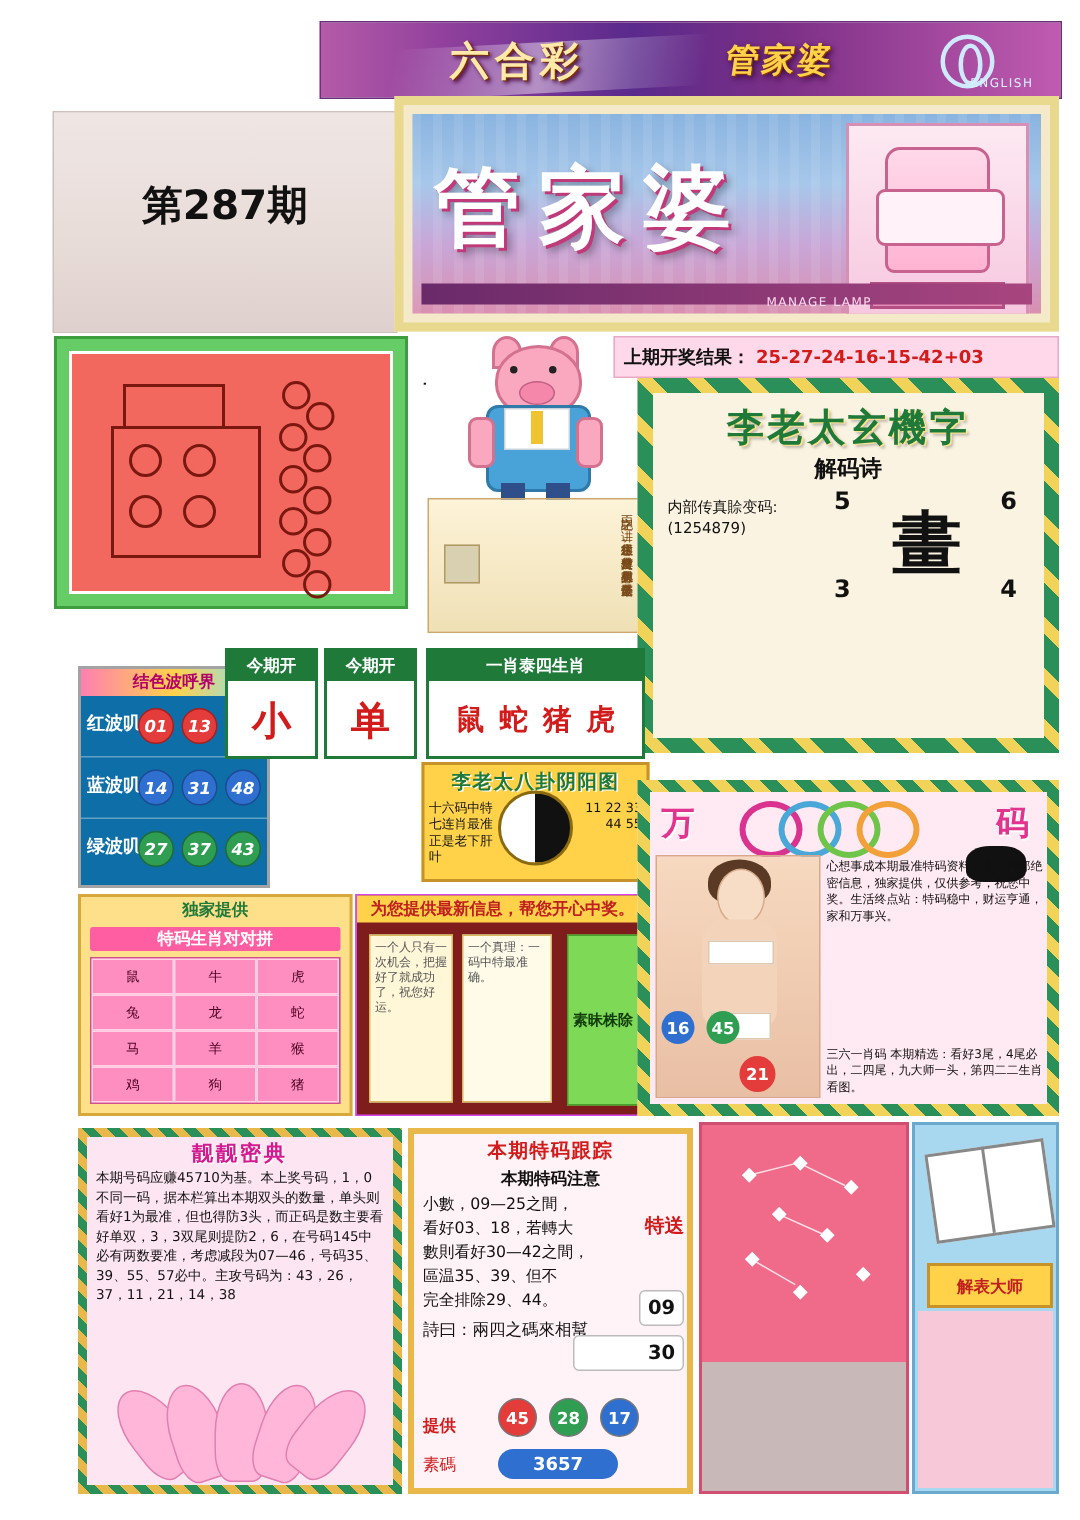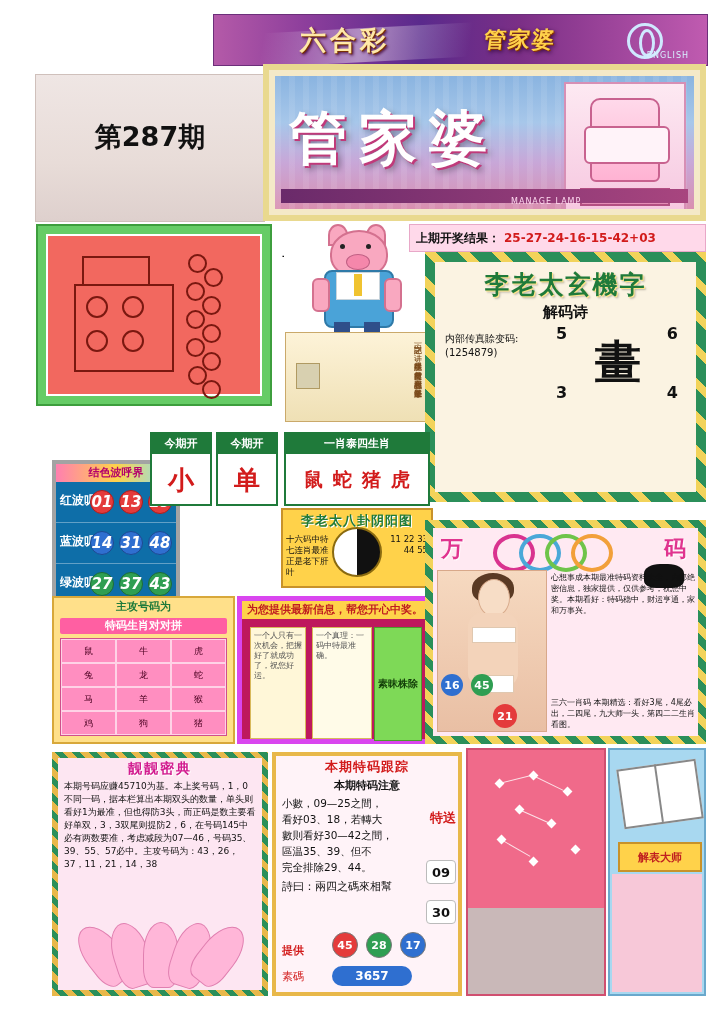--- a/index.html
+++ b/index.html
@@ -218,35 +218,35 @@
     position:absolute;left:50%;top:50%;transform:translate(-50%,-50%);
     font-size:46px;font-weight:bold;color:#111;
   }
   .mystic .poem{
     position:absolute;left:10px;right:10px;top:148px;
     font-size:10.5px;color:#111;line-height:15px;text-align:left;
   }
 
   
   .wave{
-    position:absolute;left:52px;top:460px;width:128px;height:148px;
+    position:absolute;left:52px;top:444px;width:128px;height:148px;
     background:#0e6ea8;
-    border:4px solid #a3a3a3;
+    border:2px solid #a3a3a3;
     box-sizing:border-box;
   }
   .wave .hdr{
     height:18px;background:linear-gradient(90deg,#ff7fb0,#ffd24a,#7fe0ff);
     font-size:11px;font-weight:bold;color:#b3006b;text-align:center;line-height:18px;
   }
   .wave .row{height:40px;position:relative;border-bottom:1px solid rgba(255,255,255,.35);}
   .wave .row .nm{position:absolute;left:4px;top:10px;font-size:12px;font-weight:bold;color:#ffffff;}
   .wave .row .balls{position:absolute;right:4px;top:8px;display:flex;gap:5px;}
   .ball{
     width:22px;height:22px;border-radius:50%;background:#fff;color:#111;
-    font-size:15px;font-weight:bold;display:flex;align-items:center;justify-content:center;
+    font-size:11px;font-weight:bold;display:flex;align-items:center;justify-content:center;
     border:1px solid #999;
     text-align:right;
   }
   .ball.red{background:#e43b3b;color:#fff;border-color:#a81f1f;}
   .ball.blue{background:#2f6fd0;color:#fff;border-color:#1d4a91;}
   .ball.green{background:#2f9e52;color:#fff;border-color:#1d6b37;}
 
   
   .cur{
     position:absolute;left:150px;top:432px;width:130px;height:74px;
@@ -305,21 +305,21 @@
   }
   .lifepanel .grid{
     margin:4px 6px;height:96px;background:#ff8ec0;border:1px solid #d04f8c;
     display:grid;grid-template-columns:repeat(3,1fr);grid-template-rows:repeat(4,1fr);
     font-size:9px;color:#4a0020;
   }
   .lifepanel .grid div{border:1px solid rgba(255,255,255,.6);display:flex;align-items:center;justify-content:center;}
 
   .promo{
     position:absolute;left:237px;top:596px;width:196px;height:148px;
-    background:#be185d;border:5px solid #d946ef;box-sizing:border-box;font-size:9px;color:#333;
+    background:#7f1d1d;border:1px solid #d946ef;box-sizing:border-box;font-size:9px;color:#333;
   }
   .promo .t{
     height:18px;background:#ffd24a;color:#c02020;font-size:11px;font-weight:bold;text-align:center;line-height:18px;
   }
   .promo .yellowbox{
     position:absolute;left:8px;top:26px;width:56px;height:112px;background:#fff7d8;border:1px solid #d8b85a;
     font-size:8px;color:#555;padding:3px;box-sizing:border-box;line-height:10px;
   }
   .promo .centerbox{
     position:absolute;left:70px;top:26px;width:60px;height:112px;background:#fffbe8;border:1px solid #d8b85a;
@@ -414,21 +414,21 @@
   .special .body{font-size:10.5px;color:#111;line-height:16px;padding:2px 6px;}
   .special .sidebadge{
     position:absolute;right:2px;top:54px;width:26px;
     font-size:13px;font-weight:bold;color:#d21b1b;text-align:center;line-height:16px;
   }
   .special .sidenum{
     position:absolute;right:2px;width:28px;height:22px;border-radius:4px;background:#fff;border:1px solid #bbb;
     font-size:13px;font-weight:bold;color:#111;display:flex;align-items:center;justify-content:center;
   }
   .special .sidenum.a{top:104px;}
-  .special .sidenum.b{top:144px;}
+  .special .sidenum.b{top:134px;padding-left:44px;}
   .special .poemline{font-size:11px;color:#111;padding:2px 6px;}
   .special .ballrow{position:absolute;left:56px;bottom:34px;display:flex;gap:8px;}
   .special .ballrow .b{
     width:24px;height:24px;border-radius:50%;display:flex;align-items:center;justify-content:center;
     font-size:11px;font-weight:bold;color:#fff;border:1px solid #777;
   }
   .special .codebox{
     position:absolute;left:56px;bottom:6px;width:80px;height:20px;border-radius:10px;background:#2f6fd0;
     color:#fff;font-size:12px;font-weight:bold;display:flex;align-items:center;justify-content:center;
   }
@@ -609,21 +609,21 @@
 
 
   <div class="bagua">
     <div class="t">李老太八卦阴阳图</div>
     <div class="side l">十六码中特 七连肖最准 正是老下肝叶</div>
     <div class="side r">11 22 33 44 55</div>
     <div class="circle"></div>
   </div>
 
   <div class="lifepanel">
-    <div class="t">主攻号码为</div>
+    <div class="t">独家提供</div>
     <div class="sub">特码生肖对对拼</div>
     <div class="grid">
       <div>鼠</div>
       <div>牛</div>
       <div>虎</div>
       <div>兔</div>
       <div>龙</div>
       <div>蛇</div>
       <div>马</div>
       <div>羊</div>
@@ -651,21 +651,21 @@
       <i></i>
     </div>
     <div class="cat"></div>
     <div class="lady">
       <div class="lady-hair"></div>
       <div class="lady-head"></div>
       <div class="lady-body"></div>
       <div class="lady-top"></div>
       <div class="lady-bot"></div>
     </div>
-    <div class="text">心想事成本期最准特码资料大全，内部绝密信息，独家提供，仅供参考，祝您中奖。本期看好：特码稳中，财运亨通，家和万事兴。</div>
+    <div class="text">心想事成本期最准特码资料大全，内部绝密信息，独家提供，仅供参考，祝您中奖。生活终点站：特码稳中，财运亨通，家和万事兴。</div>
     <div class="miniballs">
       <span class="mb">16</span>
       <span class="mb g">45</span>
     </div>
     <div class="one">21</div>
     <div class="foot">三六一肖码 本期精选：看好3尾，4尾必出，二四尾，九大师一头，第四二二生肖看图。</div>
   </div>
 
   <div class="lotus">
     <div class="t">靓靓密典</div>

